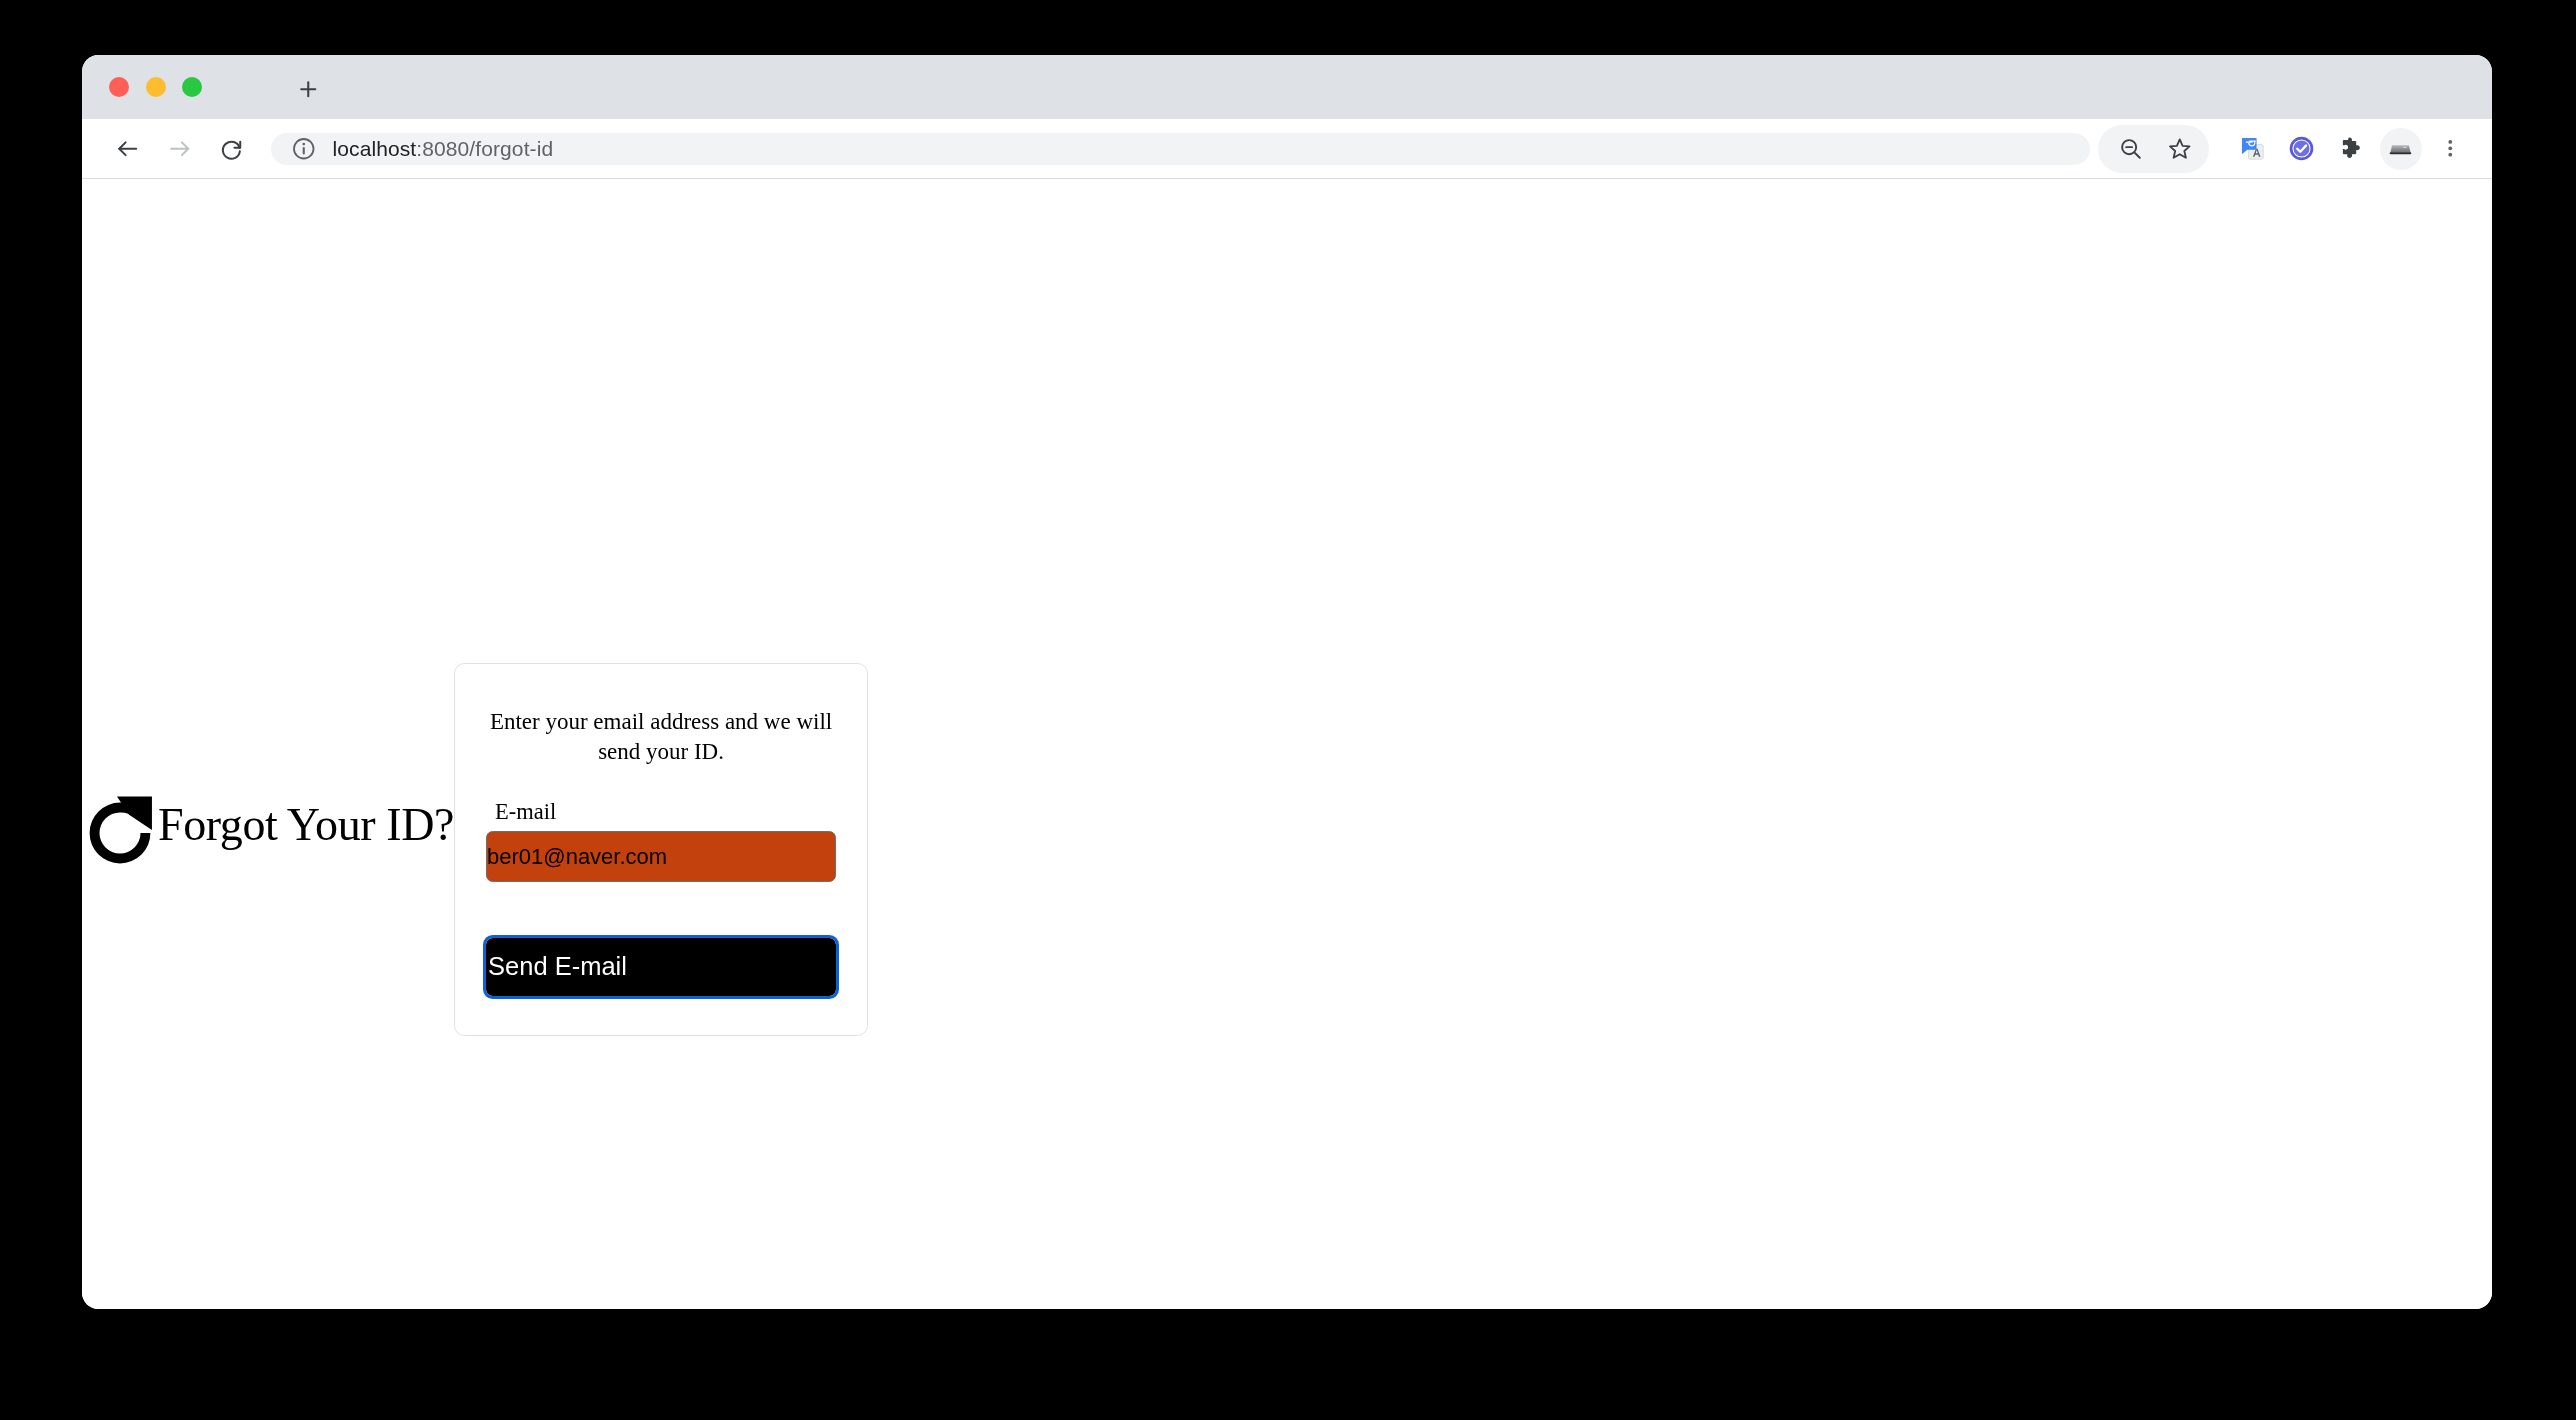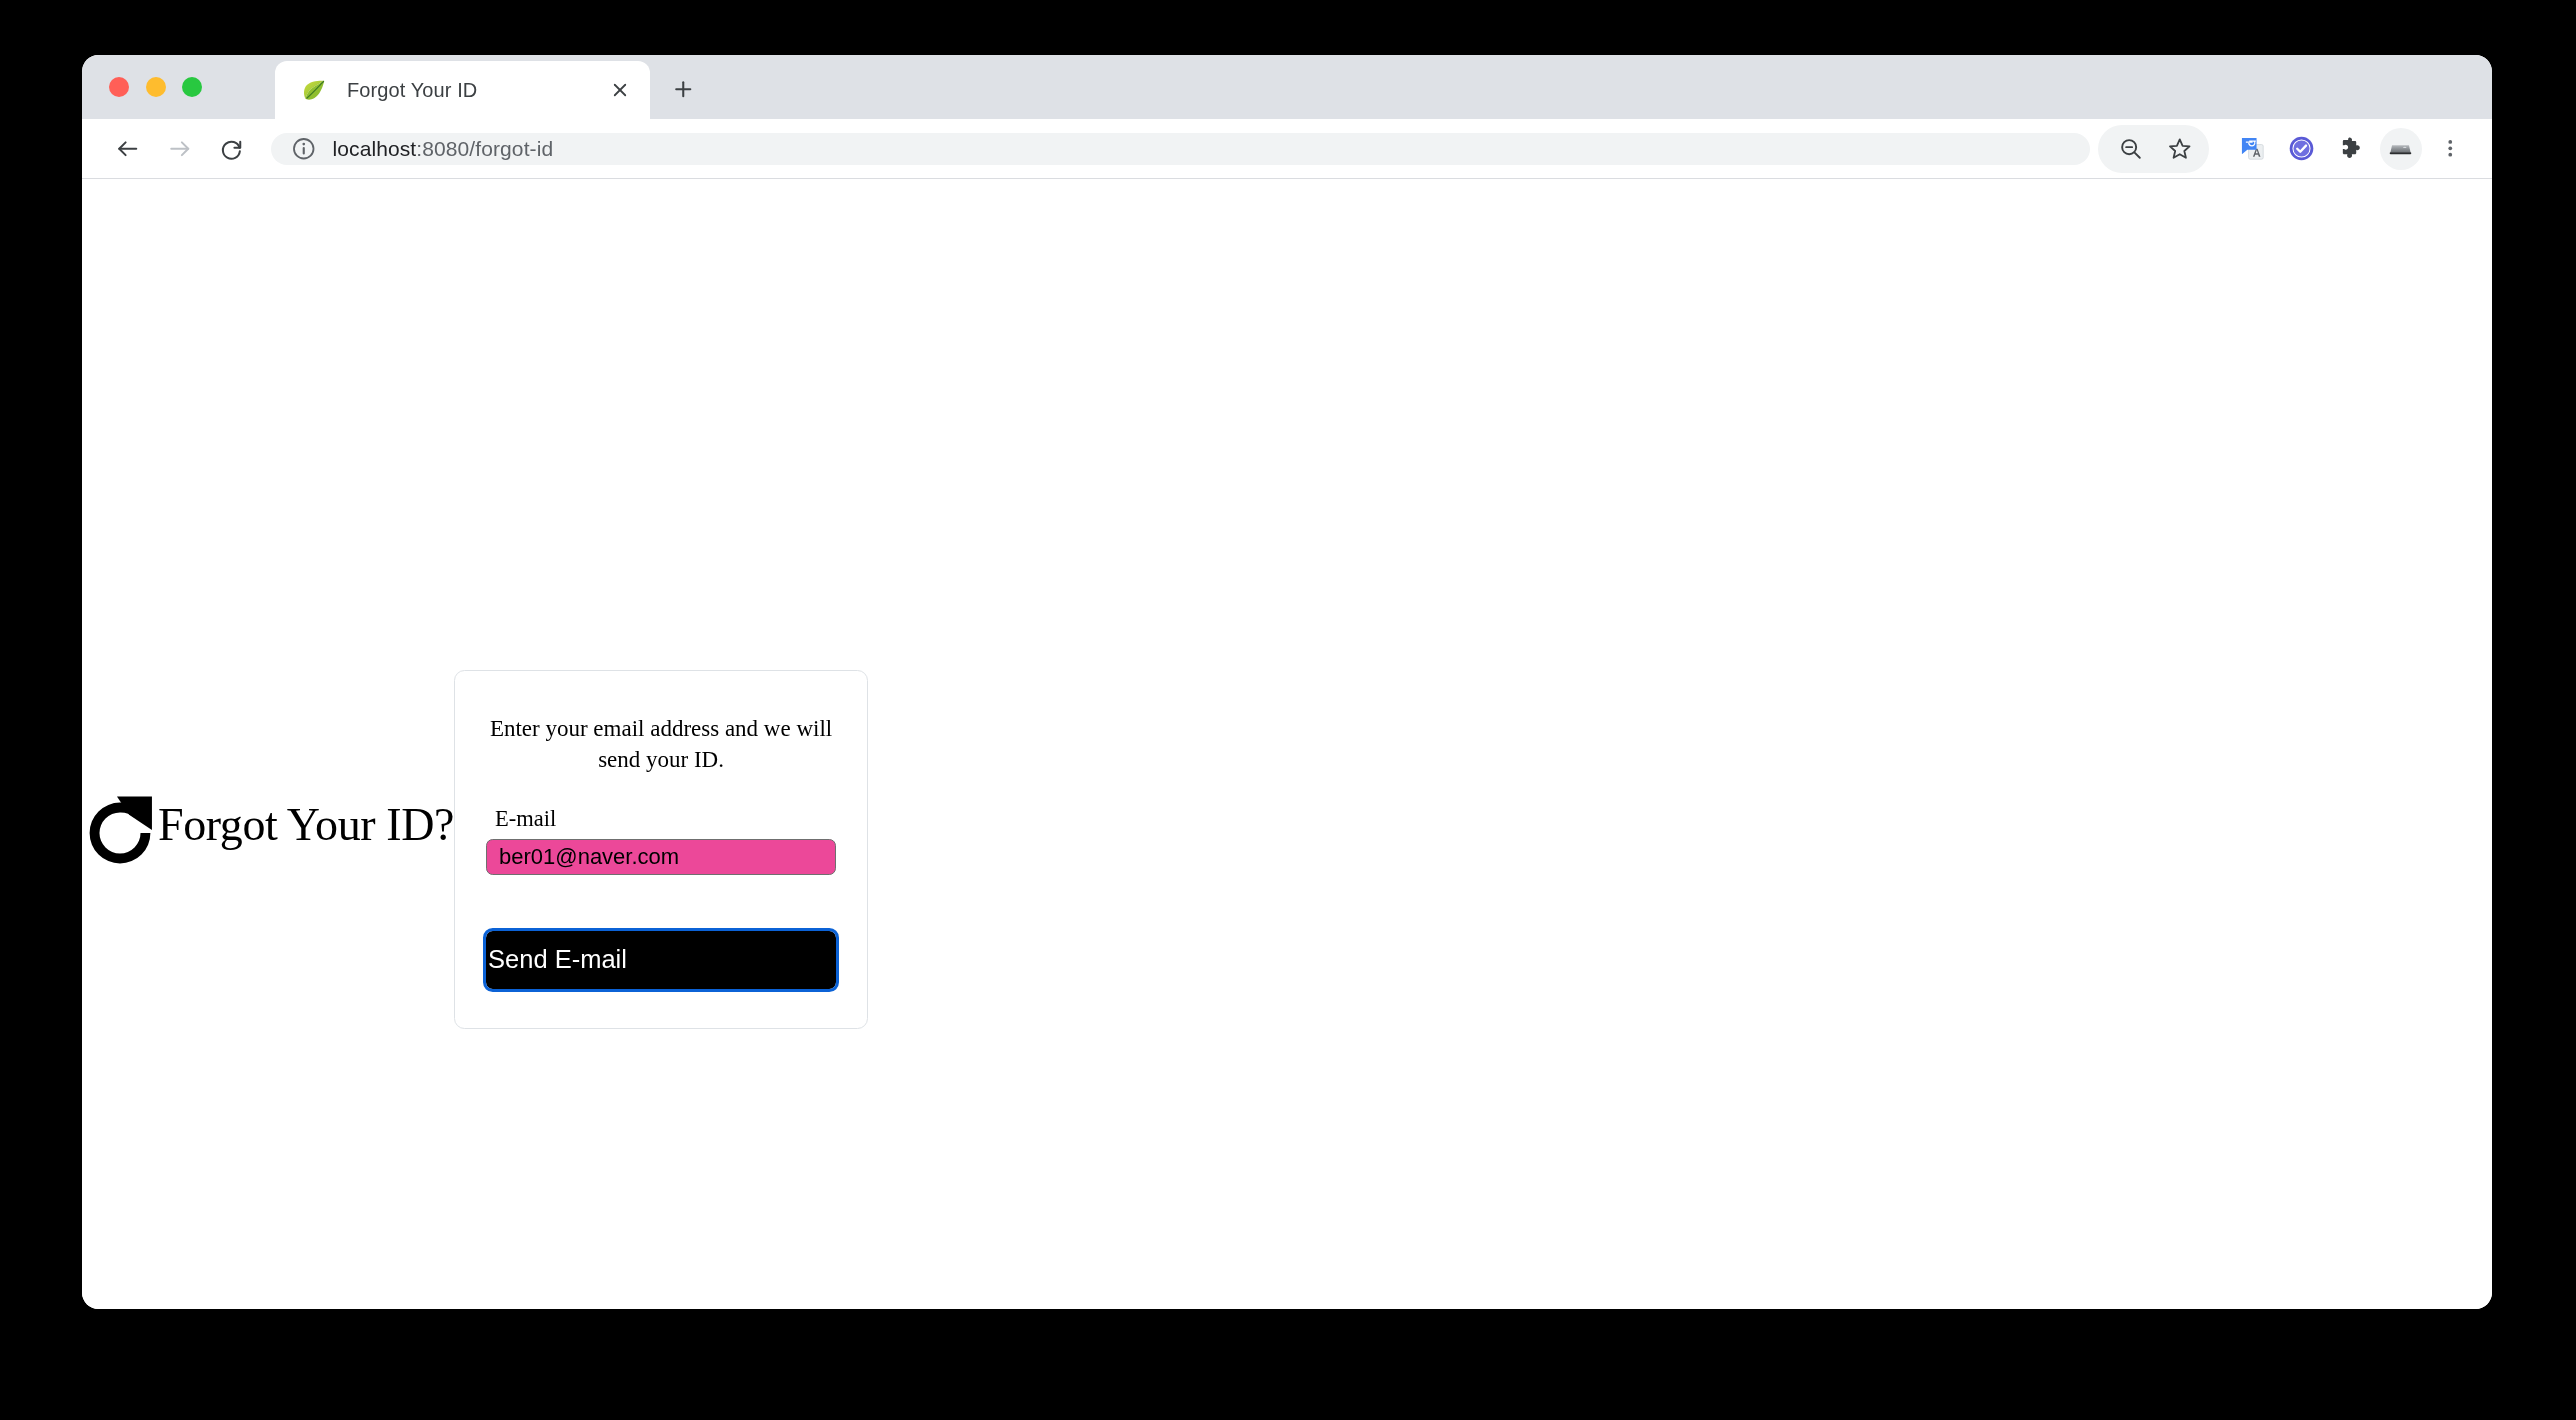--- a/index.html
+++ b/index.html
@@ -267,28 +267,28 @@
     font-family: "Liberation Serif", serif;
     font-size: 22.5px;
     color: #000000;
     margin-bottom: 6.7px;
     margin-left: 9px;
   }
 
   .email-input {
     display: block;
     width: 100%;
-    height: 36px;
-    background: #ec4899;
+    height: 51px;
+    background: #c2410c;
     border: 1.5px solid #6f6f6f;
     border-radius: 6.7px;
     font-family: "Liberation Sans", sans-serif;
     font-size: 22px;
     color: #000000;
-    padding: 0 12px;
+    padding: 0 0;
     outline: none;
   }
 
   .send-btn {
     display: block;
     width: 100%;
     height: 58px;
     margin-top: 56px;
     background: #000000;
     color: #ffffff;
@@ -312,43 +312,20 @@
   <div class="titlebar">
 
     <div class="traffic-lights">
       <span class="traffic-light tl-close"></span>
       <span class="traffic-light tl-min"></span>
       <span class="traffic-light tl-max"></span>
     </div>
 
     <div class="tab-strip">
 
-      <div class="tab">
-        <svg class="tab-favicon" viewBox="0 0 36 36">
-          <defs>
-            <linearGradient id="leafgrad" x1="0" y1="0" x2="1" y2="1">
-              <stop offset="0%" stop-color="#c9dd3a"></stop>
-              <stop offset="55%" stop-color="#a5c93b"></stop>
-              <stop offset="100%" stop-color="#7aad2c"></stop>
-            </linearGradient>
-          </defs>
-          <path d="M31 5 C31 5 12 3 6 13 C1.5 21 6 29 6 29 C6 29 8 19 16 14 C23 9.5 31 5 31 5 Z" fill="url(#leafgrad)"></path>
-          <path d="M31 5 C31 5 28 22 18 28 C12.5 31.5 7 30 6 29 C6 29 8 19 16 14 C23 9.5 31 5 31 5 Z" fill="#8fbe2f"></path>
-          <path d="M30 6 C24 12 17 20 8 28" stroke="#3f7a22" stroke-width="1.6" fill="none" stroke-linecap="round"></path>
-        </svg>
-
-        <span class="tab-title">Forgot Your ID</span>
-
-        <span class="tab-close">
-          <svg viewBox="0 0 24 24" fill="none" stroke="#3c4043" stroke-width="2.4" stroke-linecap="round">
-            <line x1="5" y1="5" x2="19" y2="19"></line>
-            <line x1="19" y1="5" x2="5" y2="19"></line>
-          </svg>
-        </span>
-      </div>
 
       <div class="new-tab-btn">
         <svg viewBox="0 0 24 24" fill="none" stroke="#3c4043" stroke-width="2.2" stroke-linecap="round">
           <line x1="12" y1="4.5" x2="12" y2="19.5"></line>
           <line x1="4.5" y1="12" x2="19.5" y2="12"></line>
         </svg>
       </div>
 
     </div>
   </div>

